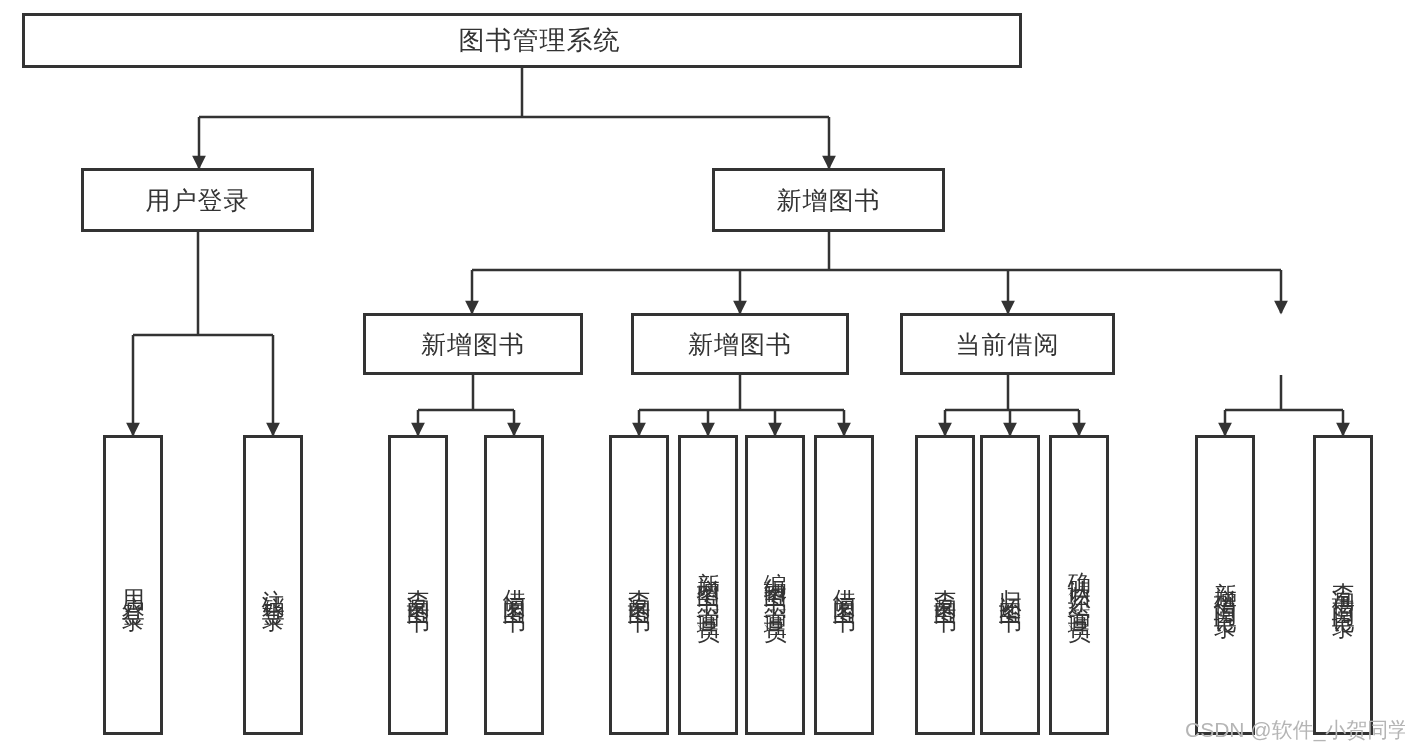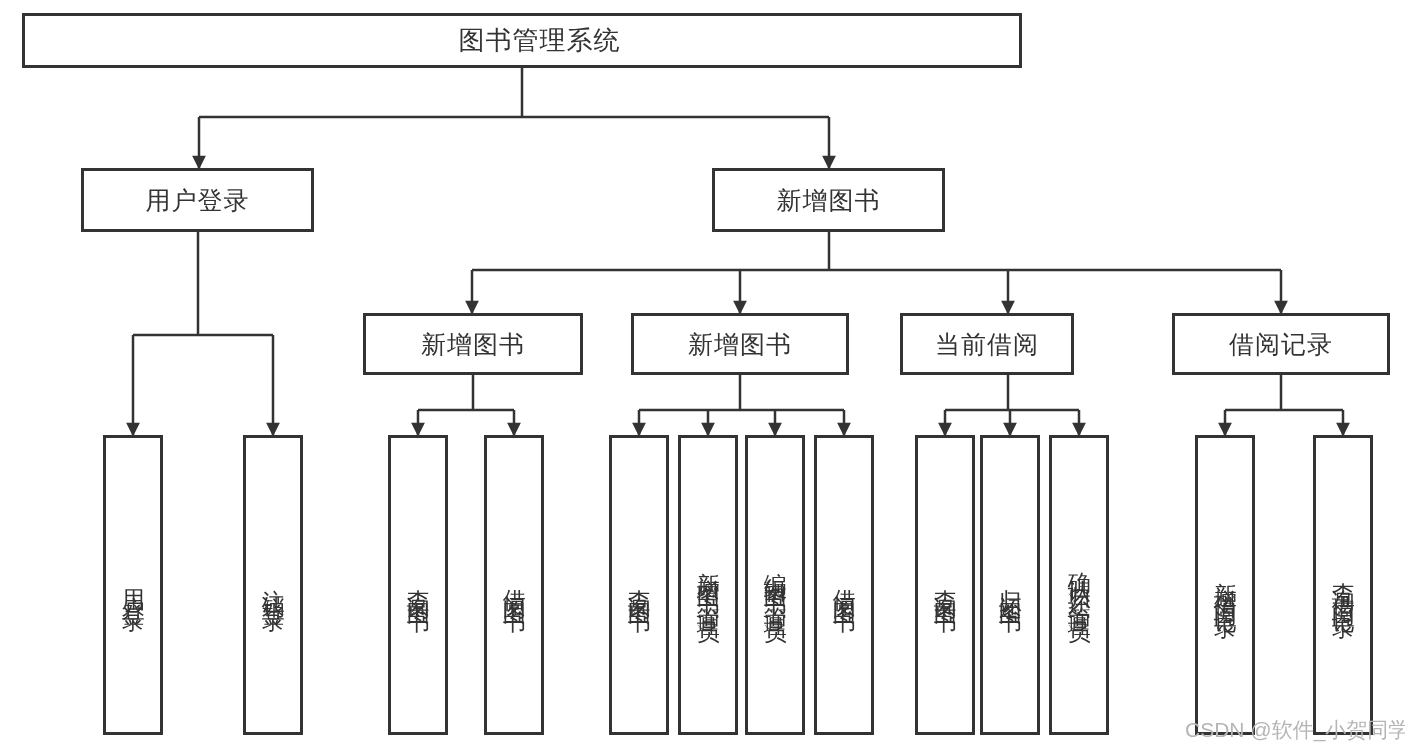--- a/index.html
+++ b/index.html
@@ -101,25 +101,22 @@
   <div class="node" style="left:712px;top:168px;width:233px;height:64px;">
     <span>新增图书</span>
   </div>
 
   <div class="node" style="left:363px;top:313px;width:220px;height:62px;">
     <span>新增图书</span>
   </div>
   <div class="node" style="left:631px;top:313px;width:218px;height:62px;">
     <span>新增图书</span>
   </div>
-  <div class="node" style="left:900px;top:313px;width:174px;height:62px;">
+  <div class="node" style="left:900px;top:313px;width:215px;height:62px;">
     <span>当前借阅</span>
-  </div>
-  <div class="node" style="left:1172px;top:313px;width:218px;height:62px;">
-    <span>借阅记录</span>
   </div>
 
   <div class="leaf" style="left:103px;">
     <span>用户登录</span>
   </div>
   <div class="leaf" style="left:243px;">
     <span>注销登录</span>
   </div>
 
   <div class="leaf" style="left:388px;">

